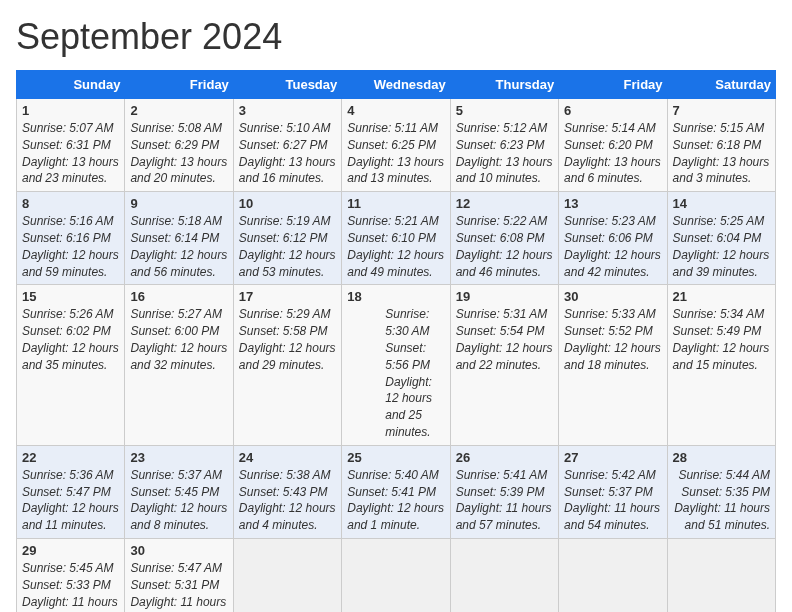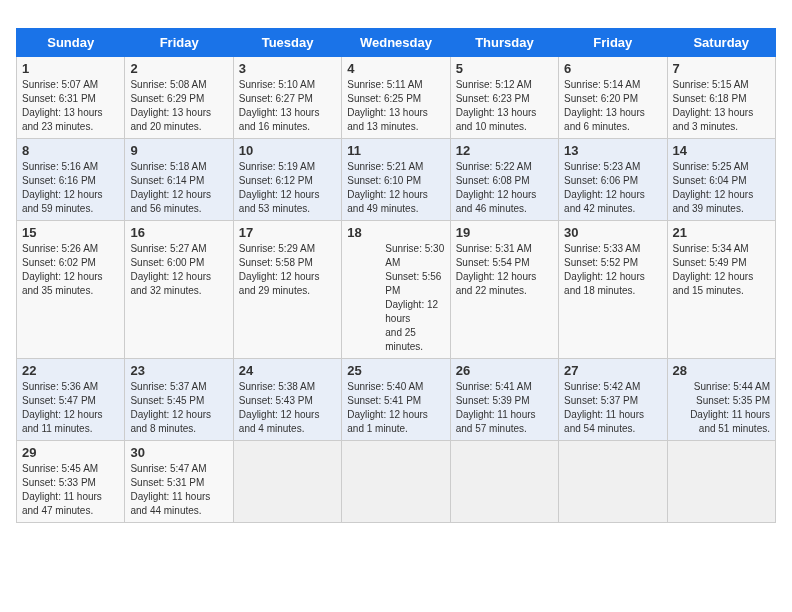--- a/index.html
+++ b/index.html
@@ -39,21 +39,21 @@
     }
     .calendar {
       width: 100%;
       border-collapse: collapse;
       font-size: 11px;
     }
     .calendar thead th {
       background-color: #1a73e8;
       color: #fff;
       padding: 6px 4px;
-      text-align: center;
+      text-align: right;
       font-size: 13px;
       font-weight: 600;
       border: 1px solid #1a73e8;
     }
     .calendar tbody td {
       border: 1px solid #ccc;
       vertical-align: top;
       padding: 4px 5px;
       width: 14.28%;
       min-height: 80px;
@@ -65,33 +65,35 @@
     .calendar tbody tr:nth-child(even) td {
       background-color: #e8eef8;
     }
     .day-number {
       font-size: 13px;
       font-weight: bold;
       display: block;
       margin-bottom: 2px;
     }
     .day-info {
-      font-size: 10px;
+      font-size: 12px;
       line-height: 1.4;
       color: #333;
+      font-style: italic;
     }
     .empty-cell {
       background-color: #f0f0f0 !important;
     }
   </style>
 </head>
 <body>
 
 <div class="header-area">
   <div class="title-area">
+    <div class="main-title">September 2024</div>
   </div>
 </div>
 
 <table class="calendar">
   <thead>
     <tr>
     <th>Sunday</th>
         <th>Friday</th>
         <th>Tuesday</th>
         <th>Wednesday</th>

